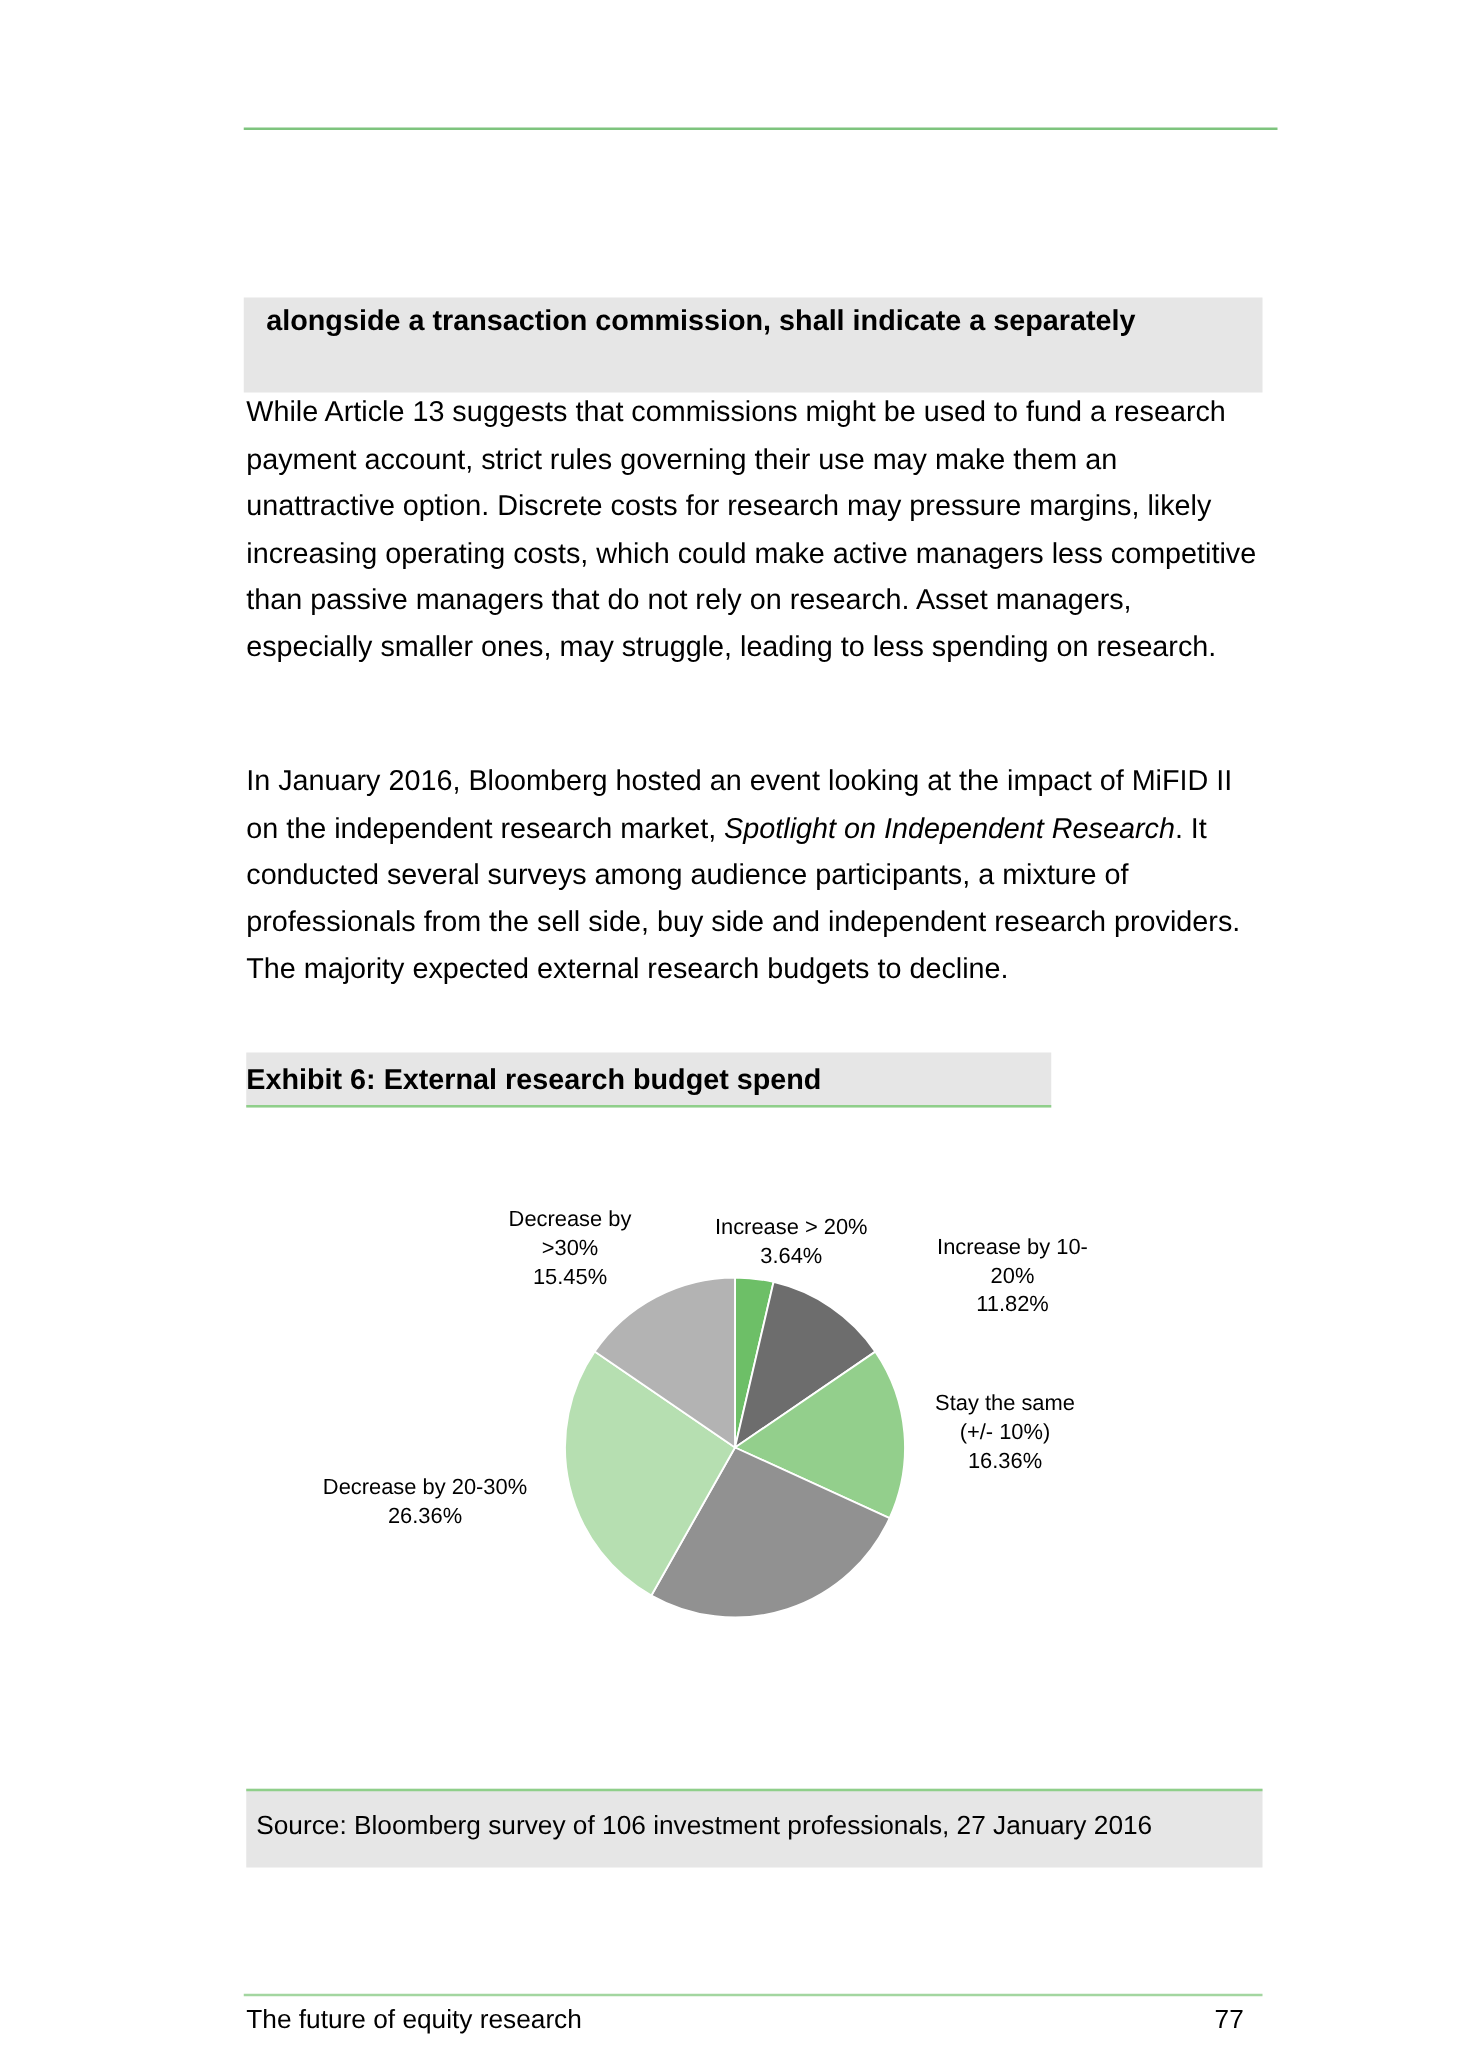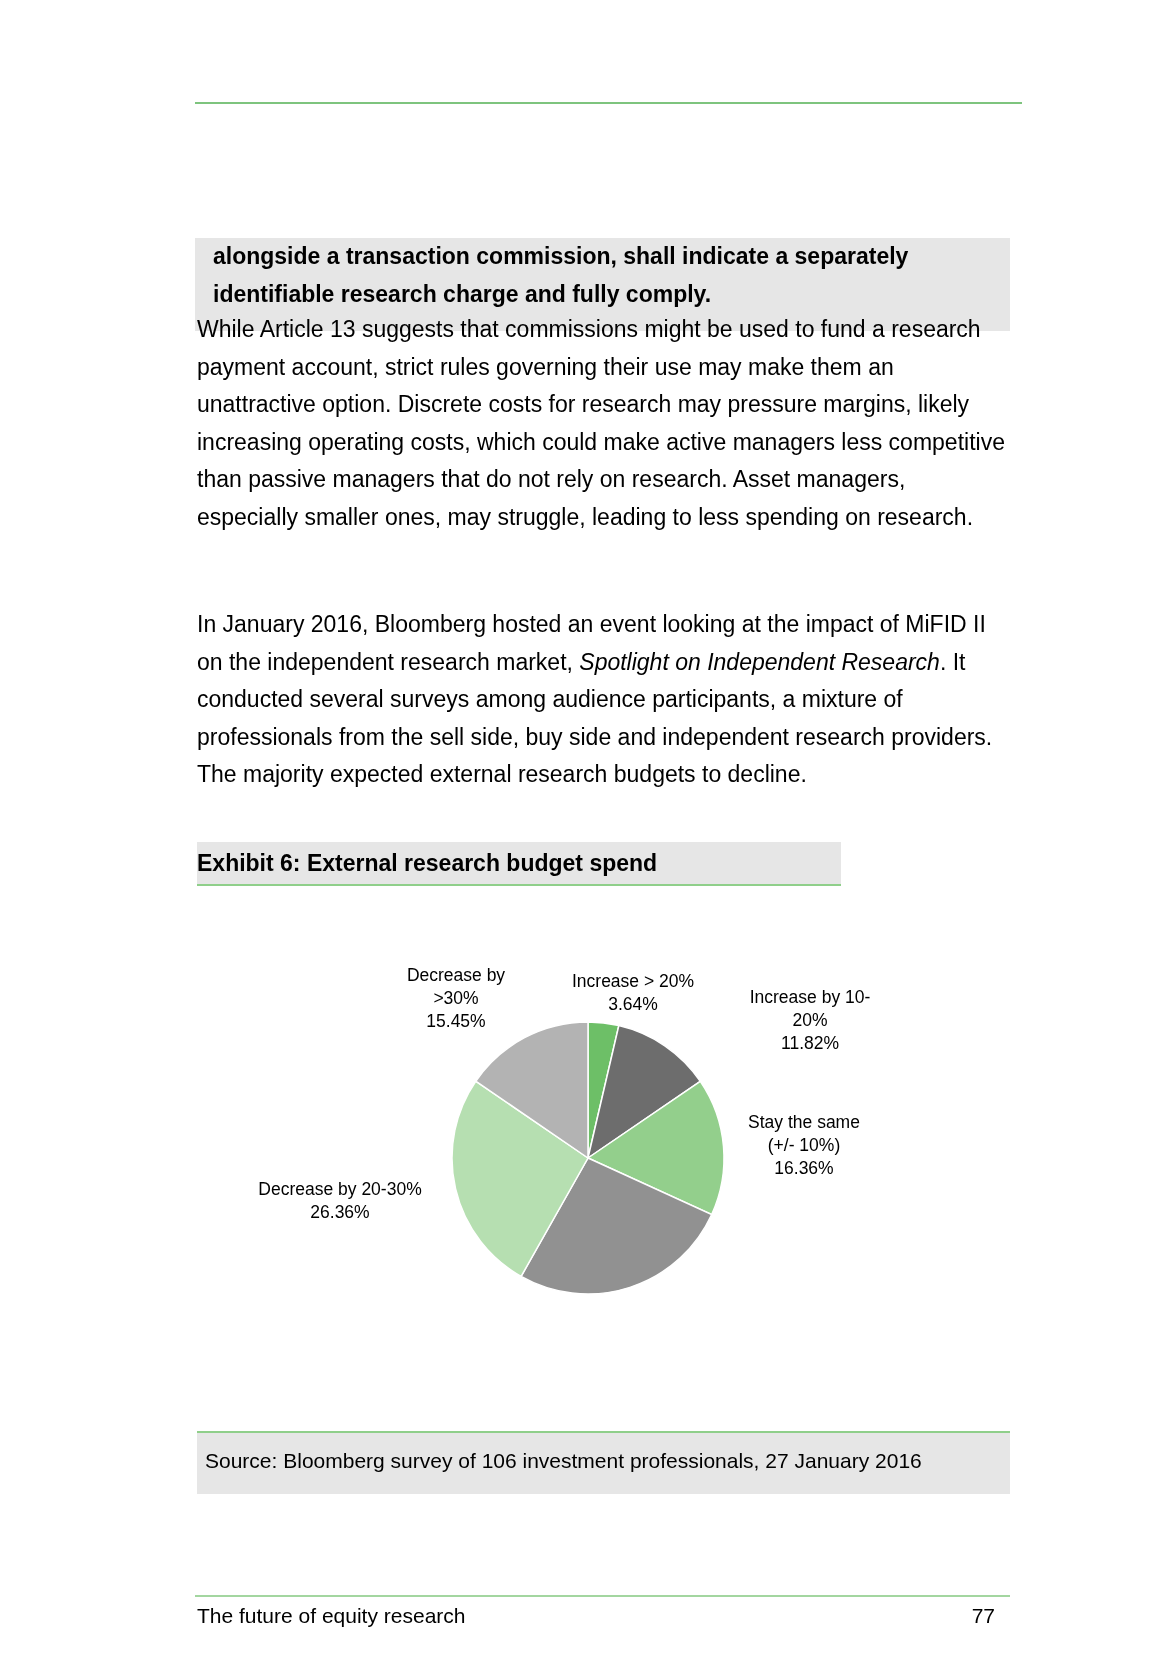--- a/index.html
+++ b/index.html
@@ -1,19 +1,19 @@
 <!DOCTYPE html>
 <html><head>
 <meta charset="utf-8">
 <style>
   html, body { margin: 0; padding: 0; background: #ffffff; }
   body { width: 1167px; height: 1653px; position: relative; overflow: hidden;
          font-family: "Liberation Sans", sans-serif; color: #000; }
   .rule-top { position: absolute; left: 195px; top: 102px; width: 827px; height: 2px; background: #7ec47e; }
-  .callout { position: absolute; left: 195px; top: 238px; width: 815px; height: 93px; background: #e6e6e6; }
+  .callout { position: absolute; left: 195px; top: 238px; width: 815px; height: 76px; background: #e6e6e6; }
   .callout p { margin: 0; position: absolute; left: 18px; top: 0; width: 790px;
                font-weight: bold; font-size: 23px; line-height: 37.5px; padding-top: 0; }
   .para { position: absolute; left: 197px; width: 815px; margin: 0; font-size: 23px; line-height: 37.5px; }
   .para em { font-style: italic; text-align: right; }
   #p1 { top: 311px; }
   #p2 { top: 606px; }
   .exhibit { position: absolute; left: 197px; top: 842px; width: 644px; height: 42px;
              background: #e6e6e6; border-bottom: 2px solid #8fcf8a; }
   .exhibit span { position: absolute; left: 0; top: 5px; font-weight: bold; font-size: 23px; line-height: 32px; }
   #chart { position: absolute; left: 0; top: 940px; }
@@ -26,21 +26,20 @@
   .page-num { position: absolute; left: 955px; top: 1602px; width: 40px; text-align: right; font-size: 21px; line-height: 28px; }
 </style>
 </head>
 <body>
 
 <div class="rule-top"></div>
 
 <div class="callout">
   <p>
     <span>alongside a transaction commission, shall indicate a separately</span><br>
-    <span>identifiable research charge and fully comply.</span>
   </p>
 </div>
 
 <p class="para" id="p1">While Article 13 suggests that commissions might be used to fund a research payment account, strict rules governing their use may make them an unattractive option. Discrete costs for research may pressure margins, likely increasing operating costs, which could make active managers less competitive than passive managers that do not rely on research. Asset managers, especially smaller ones, may struggle, leading to less spending on research.</p>
 
 <p class="para" id="p2"><span>In January 2016, Bloomberg hosted an event looking at the impact of MiFID II on the independent research market, </span><em>Spotlight on Independent Research</em><span>. It conducted several surveys among audience participants, a mixture of professionals from the sell side, buy side and independent research providers. The majority expected external research budgets to decline.</span></p>
 
 <div class="exhibit">
   <span>Exhibit 6: External research budget spend</span>
 </div>

